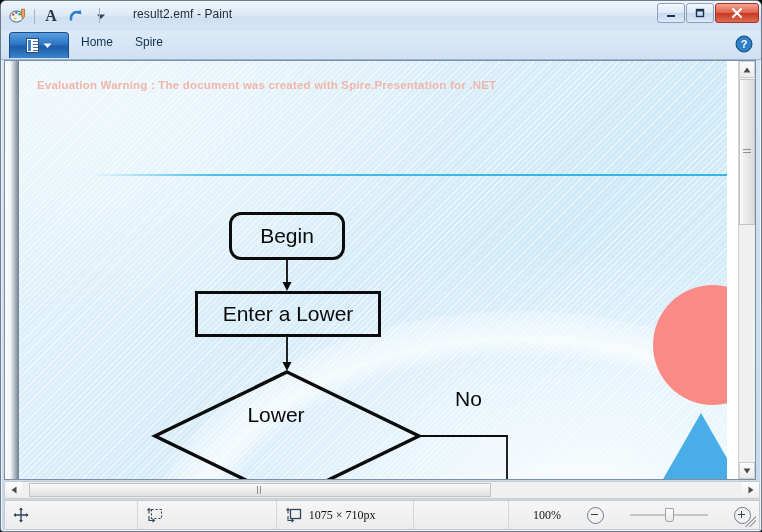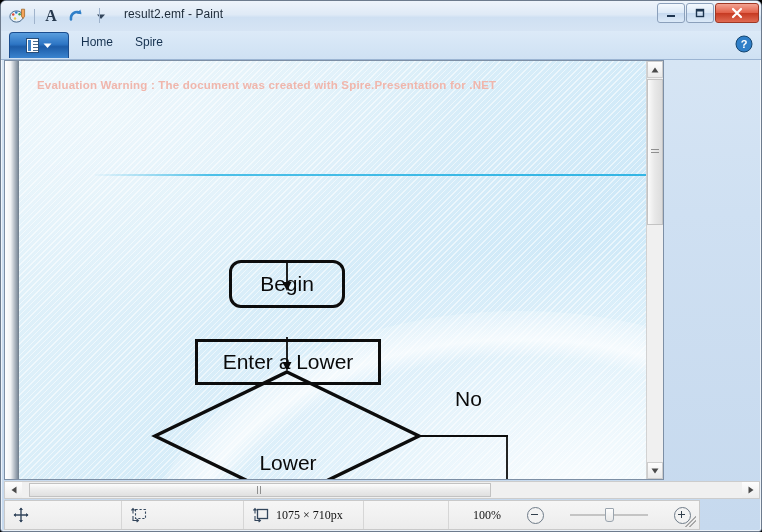--- a/index.html
+++ b/index.html
@@ -50,21 +50,21 @@
     display: flex; align-items: center; justify-content: center;
     border-radius: 3px;
   }
   .qat-sep {
     width: 1px; height: 15px;
     background: #9fb3cc;
     margin: 0 2px;
   }
   #title-text {
     position: absolute;
-    left: 99px; top: 6px;
+    left: 108px; top: 6px;
     font-size: 12px;
     color: #1c2a38;
     white-space: nowrap;
     letter-spacing: 0.1px;
     padding-left: 24px;
   }
   #title-sep {
     position: absolute;
     left: 98px; top: 7px;
     width: 1px; height: 15px;
@@ -144,21 +144,21 @@
   #help-icon-wrap {
     position: absolute;
     right: 10px; top: 4px;
     width: 18px; height: 18px;
   }
 
   
   #canvas-outer {
     position: absolute;
     left: 3px; top: 59px;
-    width: 660px;
+    width: 752px;
     height: 420px;
     box-sizing: border-box;
     border: 1px solid #7d8fa5;
     background: #ffffff;
     overflow: hidden;
   }
   #left-gutter {
     position: absolute;
     left: 0; top: 0;
     width: 14px; height: 100%;
@@ -251,37 +251,36 @@
     width: 708px; height: 470px;
   }
   .fc-node {
     position: absolute;
     box-sizing: border-box;
     display: flex;
     align-items: center;
     justify-content: center;
     color: #0a0a0a;
     text-align: right;
-    margin-top: 48px;
   }
   #node-begin {
     left: 210px; top: 151px;
     width: 116px; height: 48px;
     border: 3px solid #0c0c0c;
     border-radius: 12px;
     font-size: 21px;
   }
   #node-enter-score {
     left: 176px; top: 230px;
     width: 186px; height: 46px;
     border: 3px solid #0c0c0c;
     font-size: 21px;
   }
   #node-decision-label {
-    left: 198px; top: 318px;
+    left: 186px; top: 318px;
     width: 142px; height: 72px;
     font-size: 21px;
     line-height: 1.18;
     flex-direction: column;
   }
   .edge-label {
     position: absolute;
     font-size: 21px;
     color: #0a0a0a;
   }
@@ -349,21 +348,21 @@
     background: linear-gradient(to bottom, #fcfcfc 0%, #ededed 45%, #e0e0e0 100%);
     border: 1px solid #c2c2c2;
     box-sizing: border-box;
     display: flex; align-items: center; justify-content: center;
   }
 
   
   #status-bar {
     position: absolute;
     left: 3px; top: 499px;
-    width: 696px; height: 30px;
+    width: 756px; height: 30px;
     background: linear-gradient(to bottom, #f6f6f6 0%, #ececec 100%);
     border: 1px solid #c9c9c9;
     box-sizing: border-box;
     display: flex;
     align-items: center;
   }
   .sb-cell {
     height: 28px;
     display: flex;
     align-items: center;

